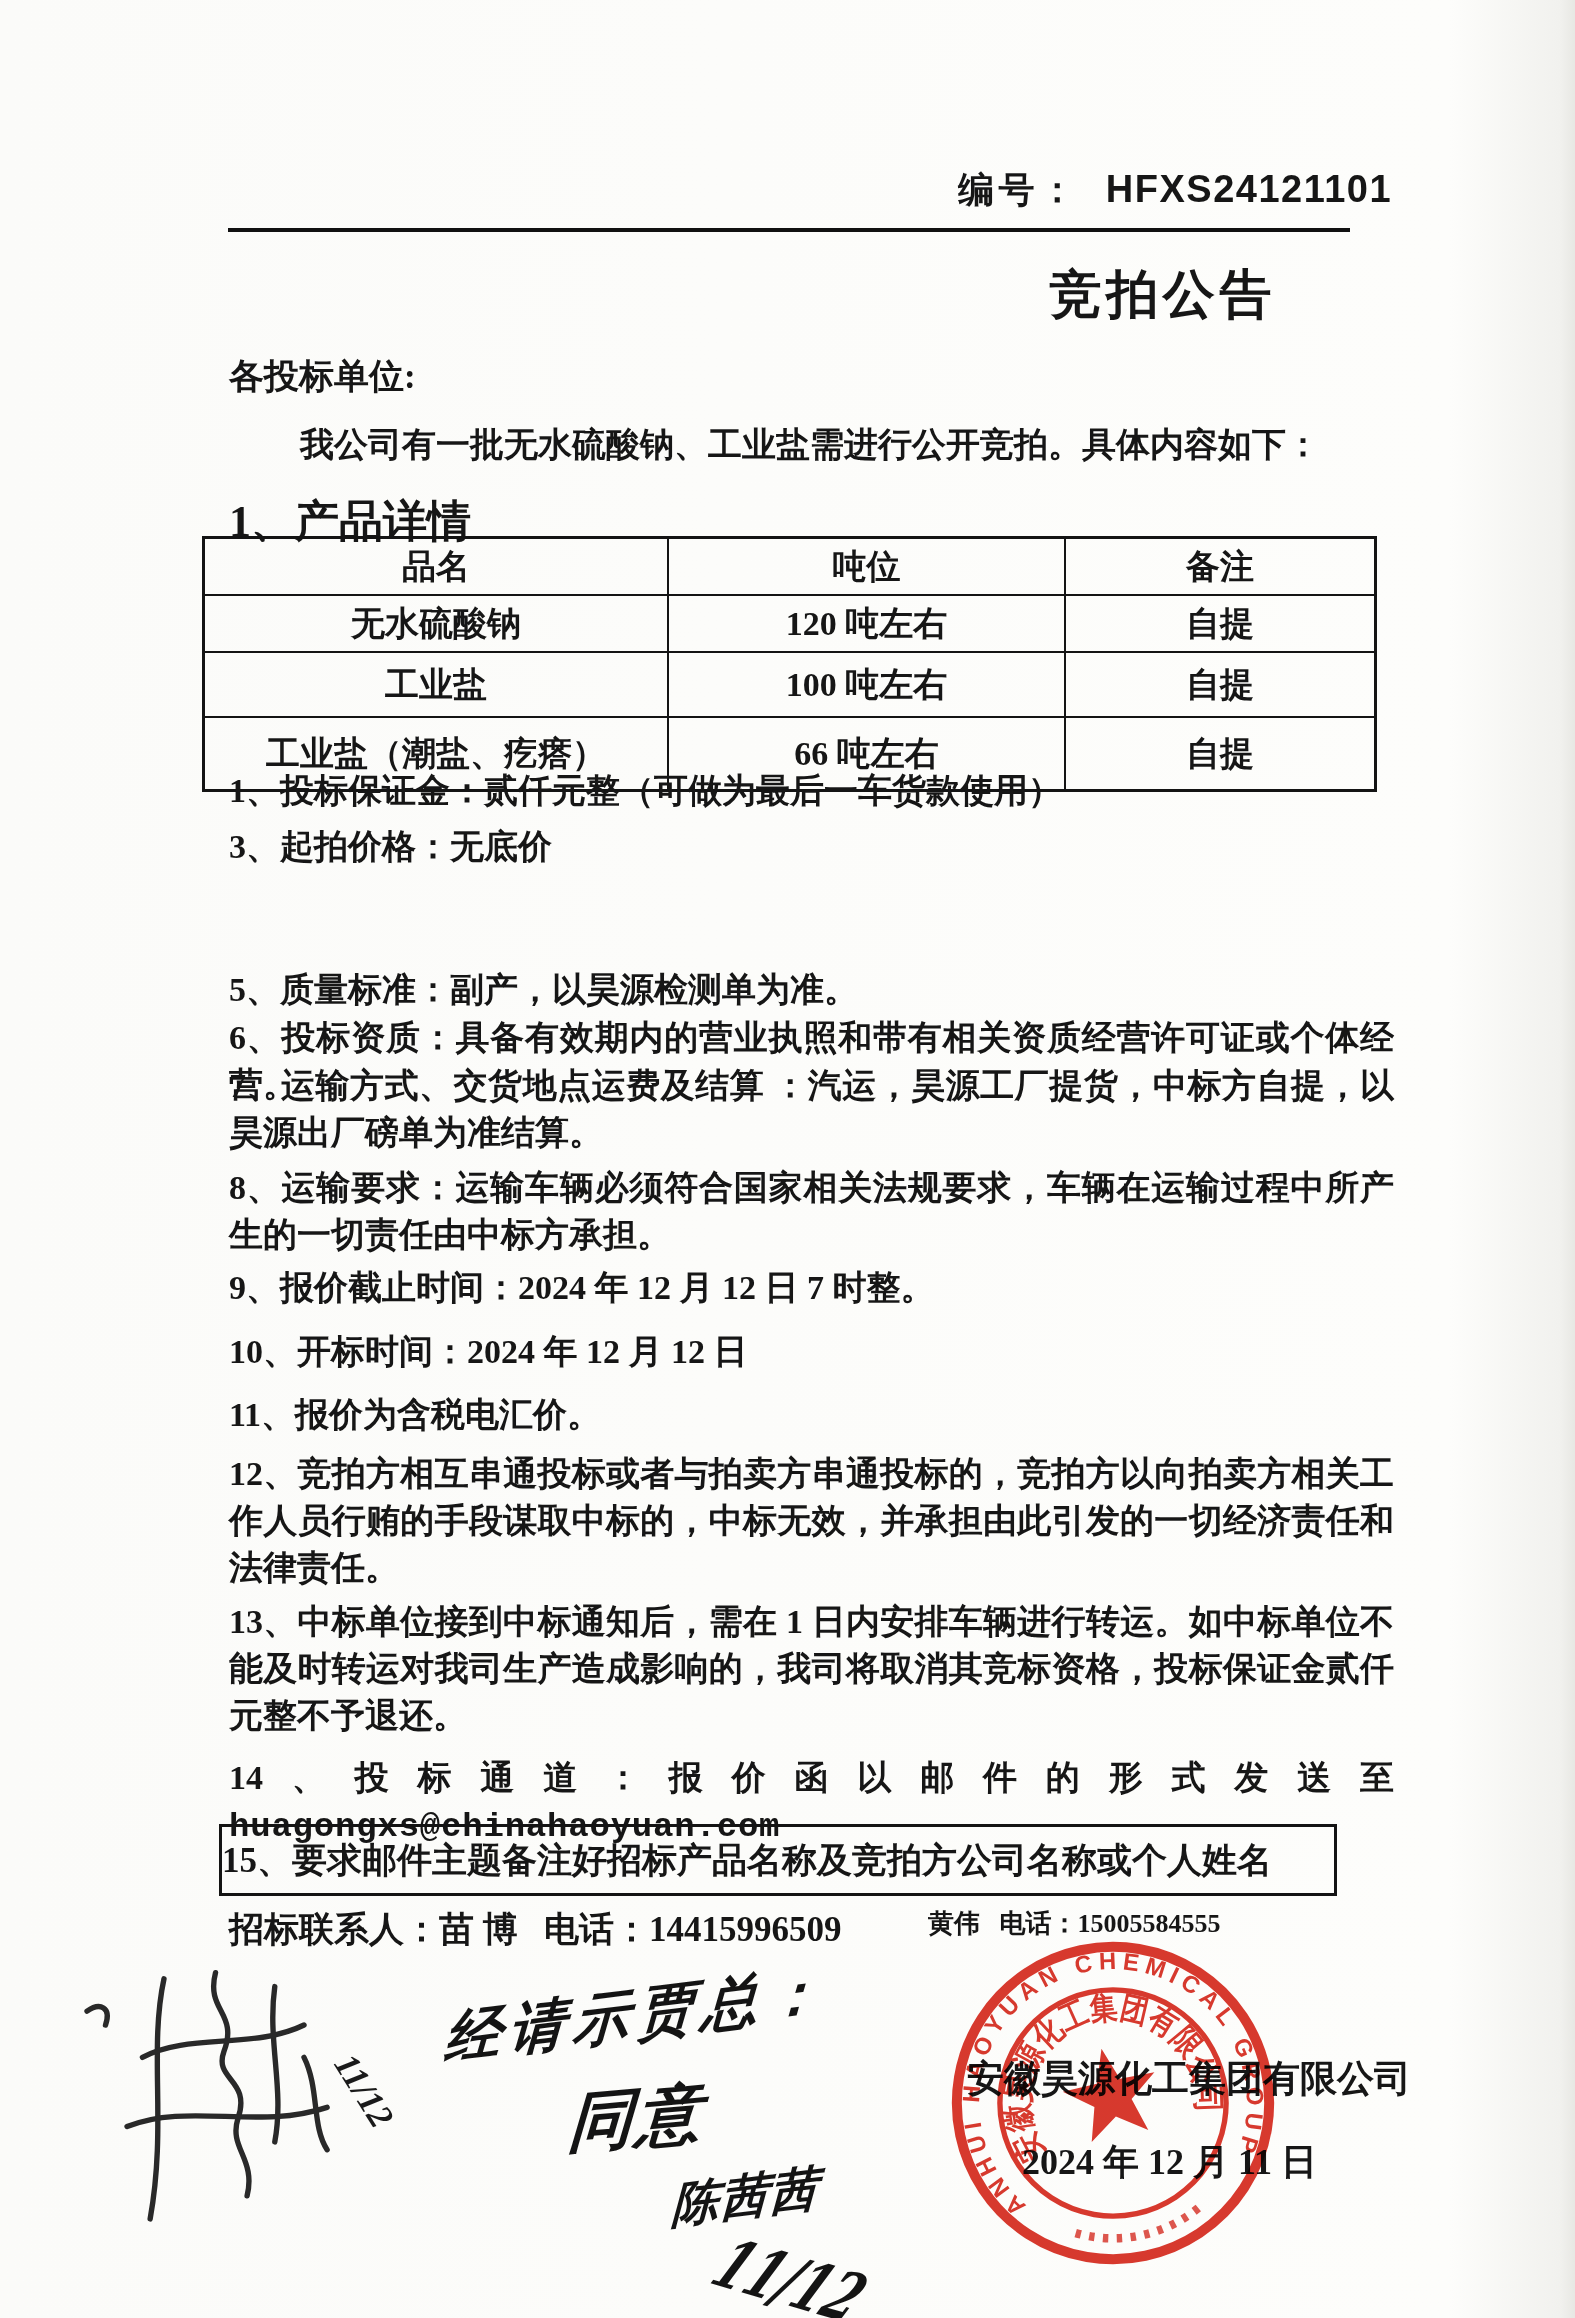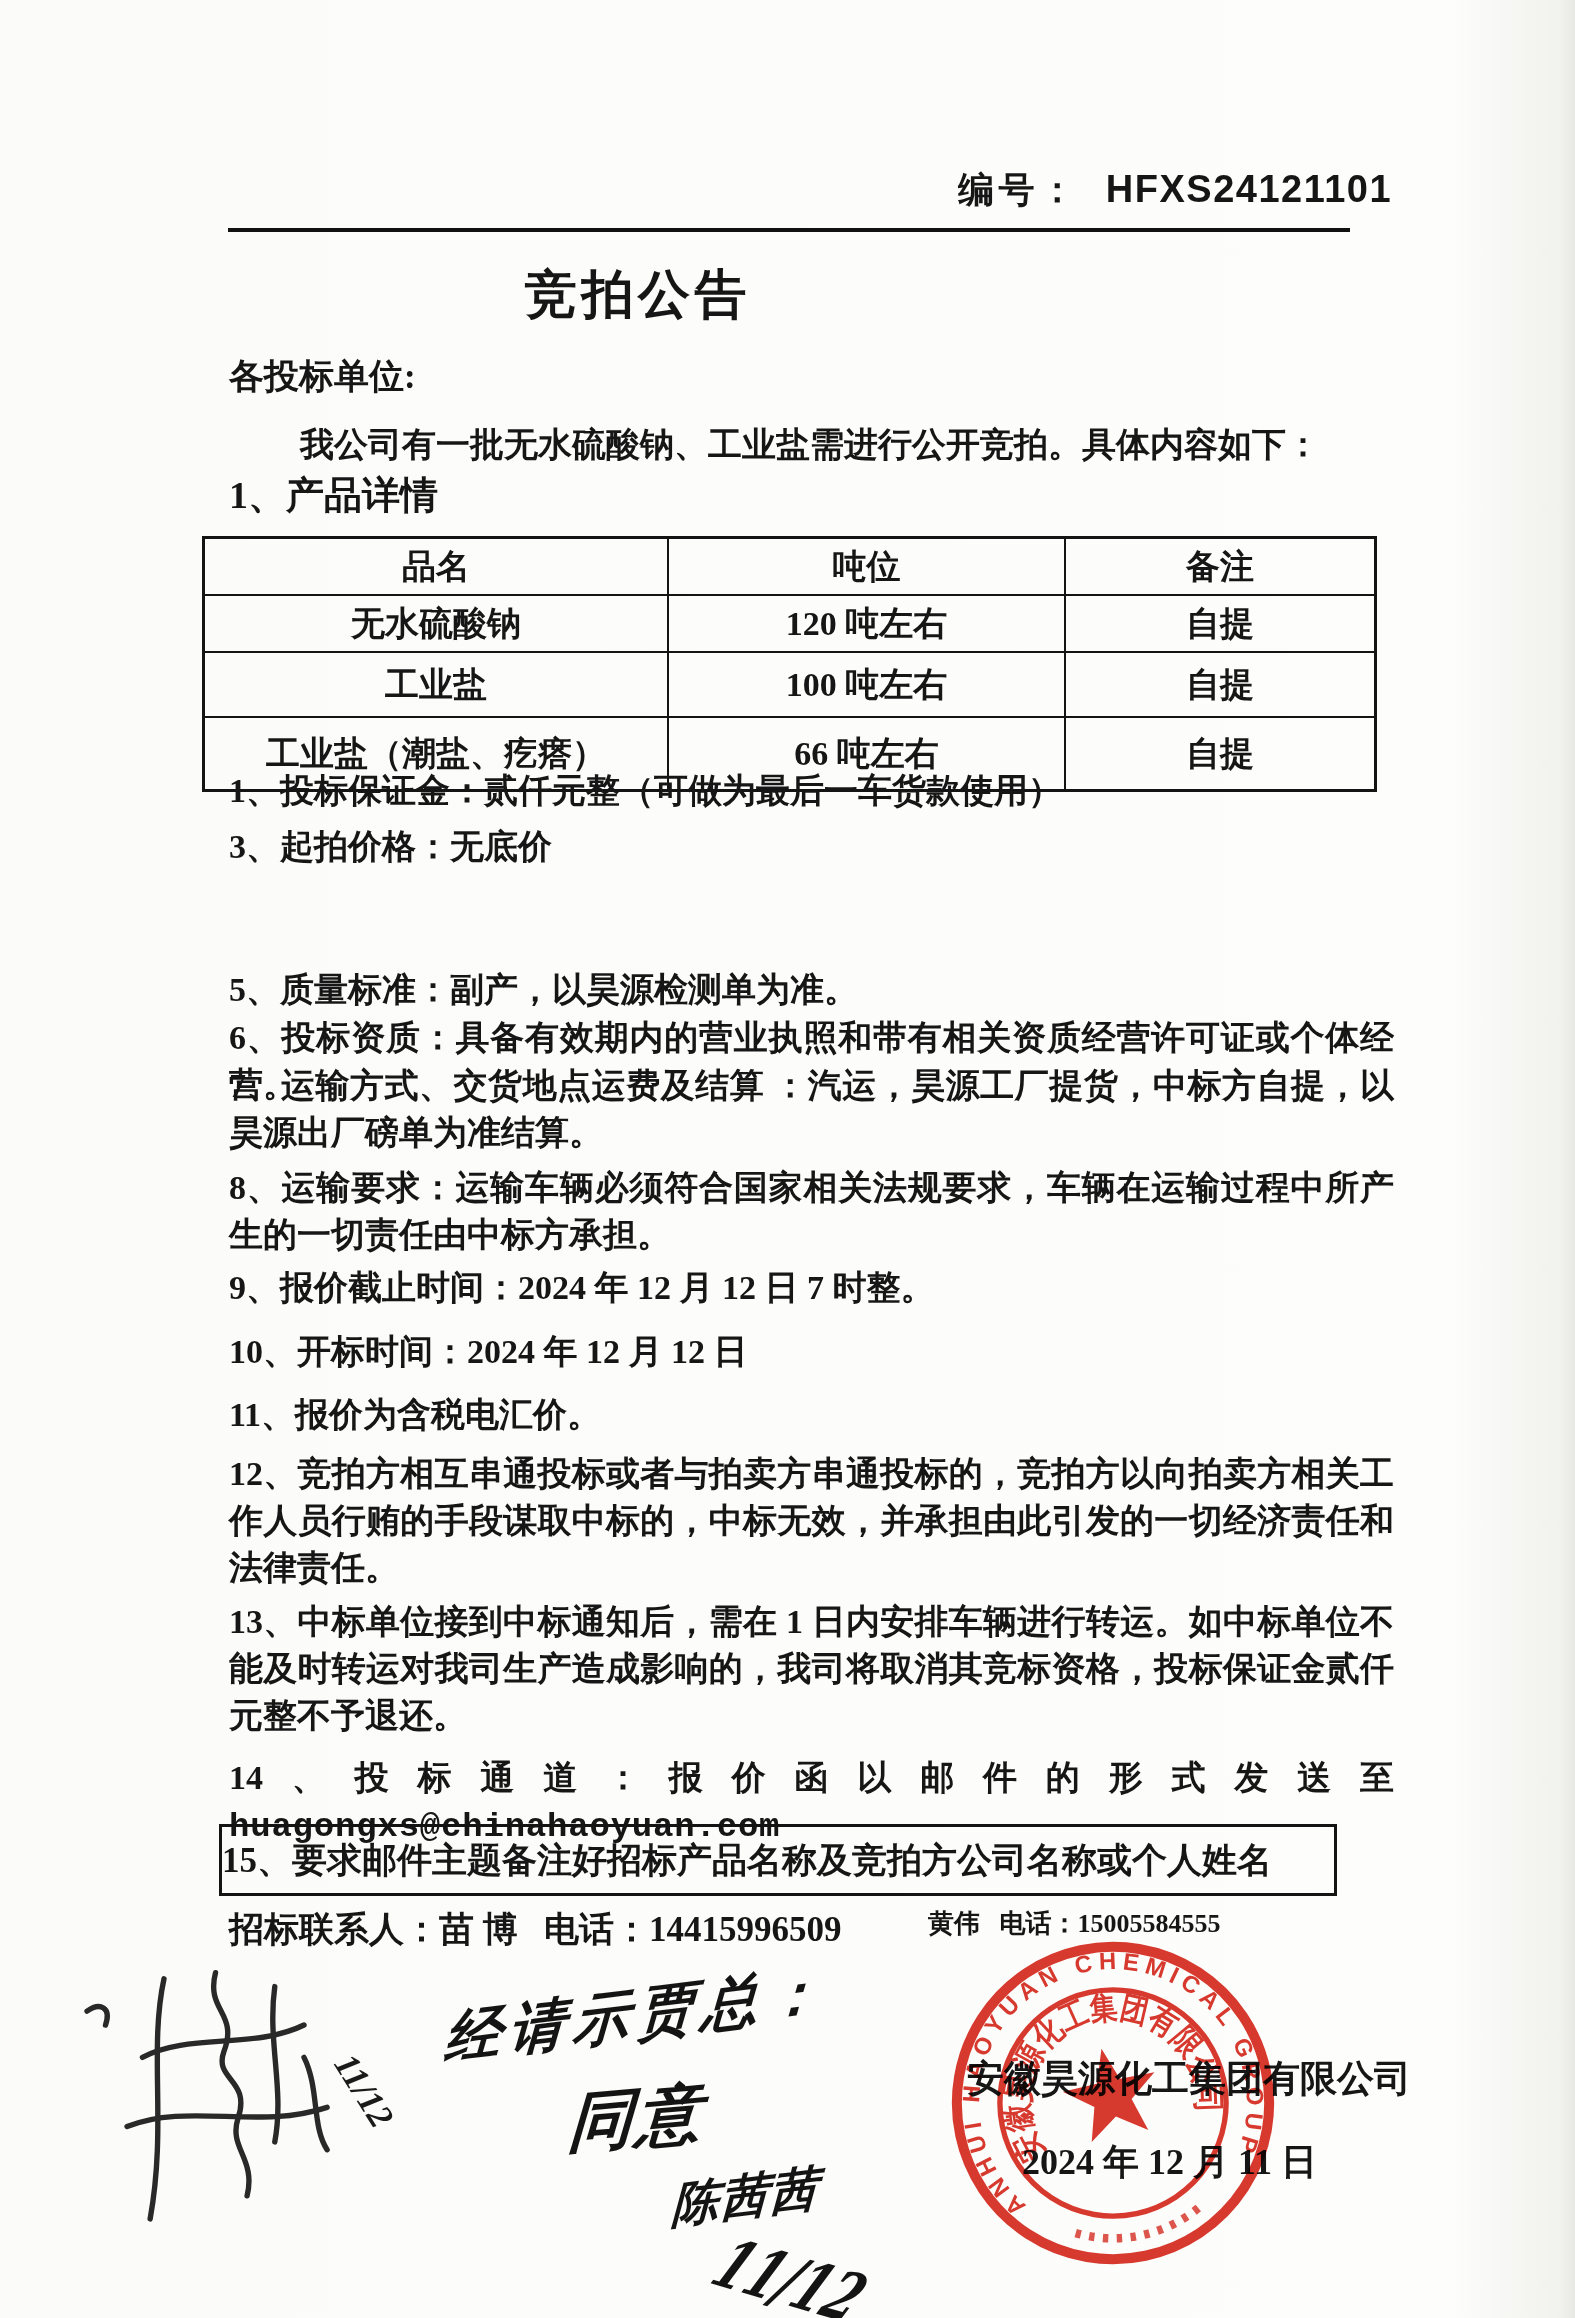--- a/index.html
+++ b/index.html
@@ -16,24 +16,24 @@
   .abs{position:absolute;}
 
   
   .doc-number{left:958px;top:166px;display:flex;gap:26px;align-items:baseline;
     font-family:"Liberation Sans","DejaVu Sans",sans-serif;font-weight:700;}
   .doc-number .lbl{font-size:36px;letter-spacing:4.6px;}
   .doc-number .num{font-size:38px;letter-spacing:1.5px;}
   .hrule{left:228px;top:228px;width:1122px;height:3.8px;background:#111;}
 
   
-  .title{left:0;top:260px;width:1276px;text-align:center;font-size:52px;letter-spacing:4.6px;}
+  .title{left:0;top:260px;width:1276px;text-align:right;font-size:52px;letter-spacing:4.6px;}
   .salutation{left:229px;top:353px;font-size:35px;}
   .intro{left:300px;top:422px;font-size:34px;}
-  .section1{left:229px;top:470px;font-size:38px;}
+  .section1{left:229px;top:492px;font-size:44px;}
 
   
   .ptable{left:202px;top:508px;border-collapse:collapse;table-layout:fixed;}
   .ptable td{border:2.3px solid #141414;text-align:center;vertical-align:middle;
     font-size:34px;padding:0;}
   .ptable tr td{height:55px;}
   .ptable tr.r2 td{height:63px;}
   .ptable tr.r3 td{height:71px;}
   .ptable{border:3.1px solid #141414;margin-top:28px;}
   .c1{width:462px;} .c2{width:395px;} .c3{width:308px;}

